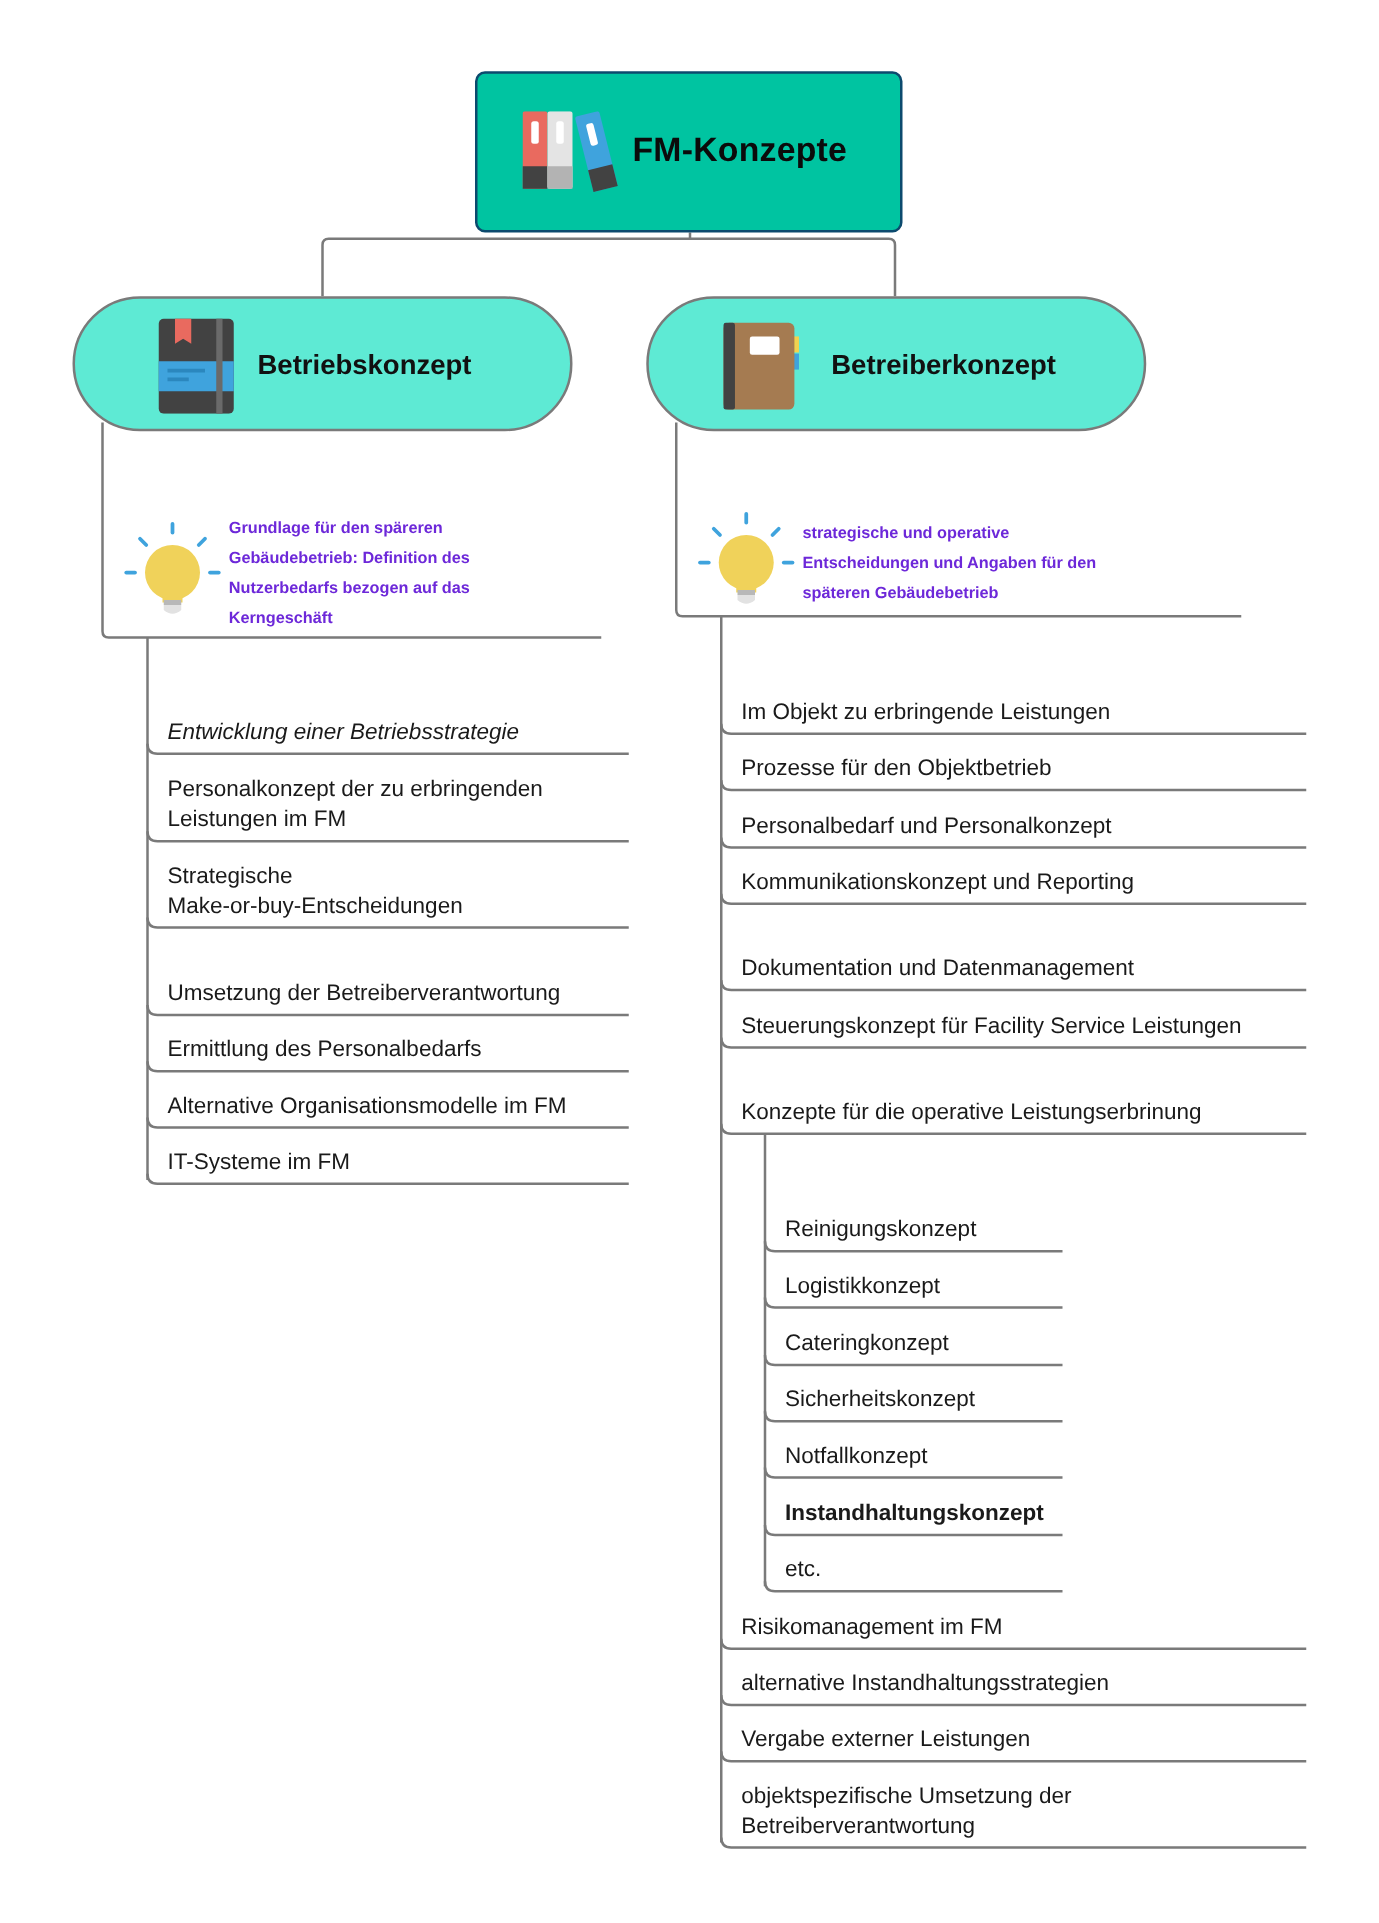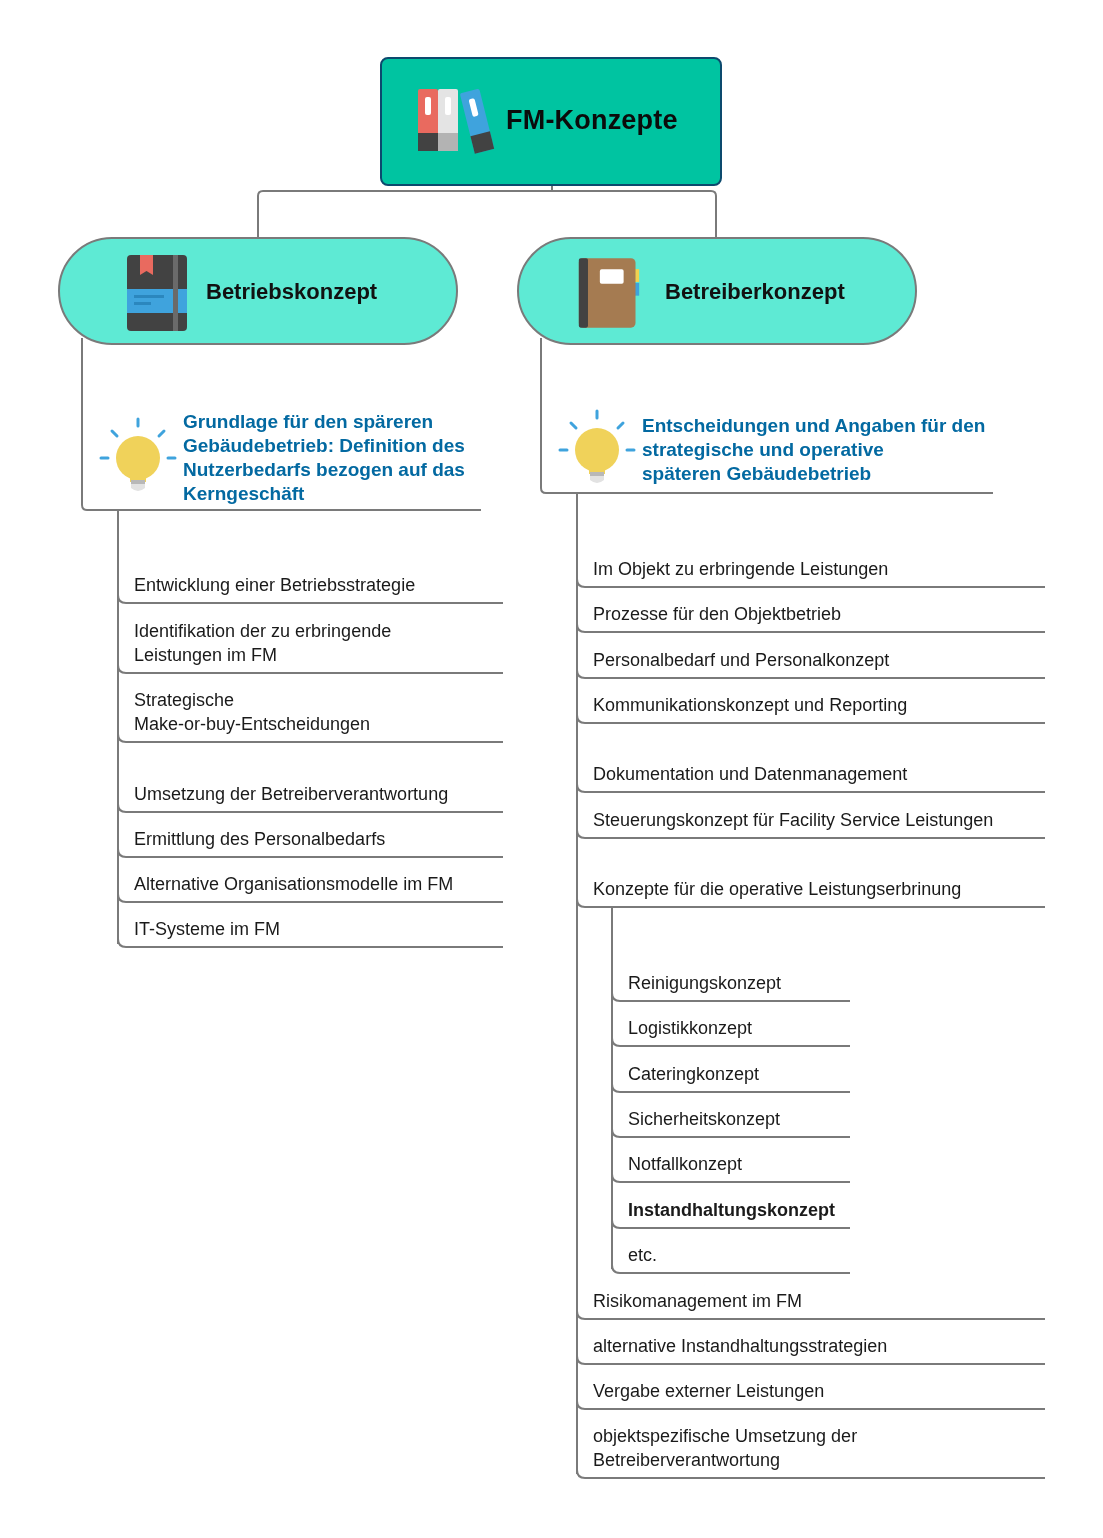--- a/index.html
+++ b/index.html
@@ -18,21 +18,21 @@
     .main-node {
       position: absolute; width: 400px; height: 108px; background: #5eead4;
       border: 2px solid #7a7a7a; border-radius: 54px; box-sizing: border-box;
     }
     .main-node.left { left: 58px; top: 237px; }
     .main-node.right { left: 517px; top: 237px; }
     .main-icon { position: absolute; left: 64px; top: 14px; width: 64px; height: 78px; }
     .main-node.right .main-icon { left: 58px; }
     .main-title { position: absolute; left: 146px; top: 40px; font-size: 22px; font-weight: bold; color: #111; }
 
-    .note { position: absolute; font-size: 19px; font-weight: bold; line-height: 24px; color: #0369a1; }
+    .note { position: absolute; font-size: 13px; font-weight: bold; line-height: 24px; color: #6d28d9; }
     .bulb { position: absolute; width: 80px; height: 90px; }
 
     .item { position: absolute; font-size: 18px; line-height: 24px; color: #1a1a1a; white-space: nowrap; }
   </style>
 </head>
 <body>
 
 <div id="canvas">
 
   <svg class="lines" viewBox="0 0 1103 1538">
@@ -146,31 +146,31 @@
       <line x1="66" y1="15" x2="61" y2="20"></line>
       <line x1="3" y1="42" x2="10" y2="42"></line>
       <line x1="70" y1="42" x2="77" y2="42"></line>
     </g>
     <circle cx="40" cy="42" r="22" fill="#f0d25a"></circle>
     <rect x="32" y="58" width="16" height="8" fill="#f0d25a"></rect>
     <rect x="33" y="64" width="14" height="4" fill="#b8b8b8"></rect>
     <path d="M33 68 L47 68 L47 72 Q40 78 33 72 Z" fill="#e2e2e2"></path>
   </svg>
   <div class="note" style="left:642px;top:414px;">
+    <div>strategische und operative</div>
     <div>Entscheidungen und Angaben für den</div>
-    <div>strategische und operative</div>
     <div>späteren Gebäudebetrieb</div>
   </div>
 
   <div id="items-layer">
-      <div class="item" style="left: 134px; top: 573px;">
+      <div class="item" style="left: 134px; top: 573px; font-style: italic;">
         <div>Entwicklung einer Betriebsstrategie</div>
       </div>
       <div class="item" style="left: 134px; top: 619px;">
-        <div>Identifikation der zu erbringende</div>
+        <div>Personalkonzept der zu erbringenden</div>
         <div>Leistungen im FM</div>
       </div>
       <div class="item" style="left: 134px; top: 688px;">
         <div>Strategische</div>
         <div>Make-or-buy-Entscheidungen</div>
       </div>
       <div class="item" style="left: 134px; top: 782px;">
         <div>Umsetzung der Betreiberverantwortung</div>
       </div>
       <div class="item" style="left: 134px; top: 827px;">

